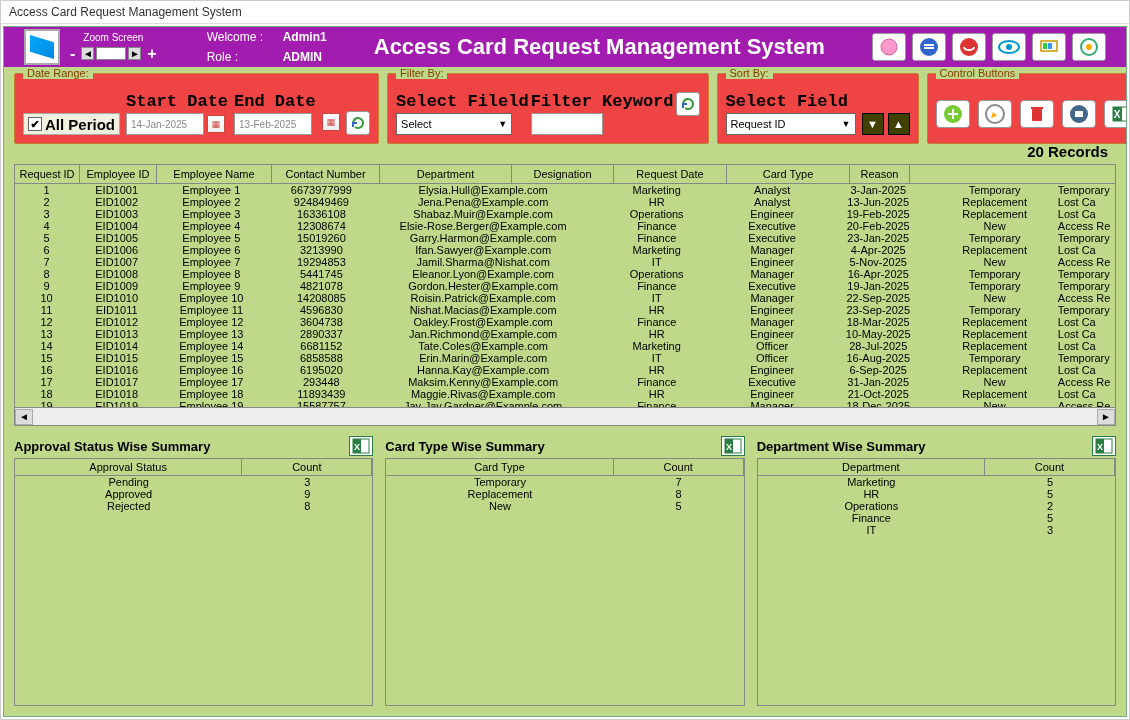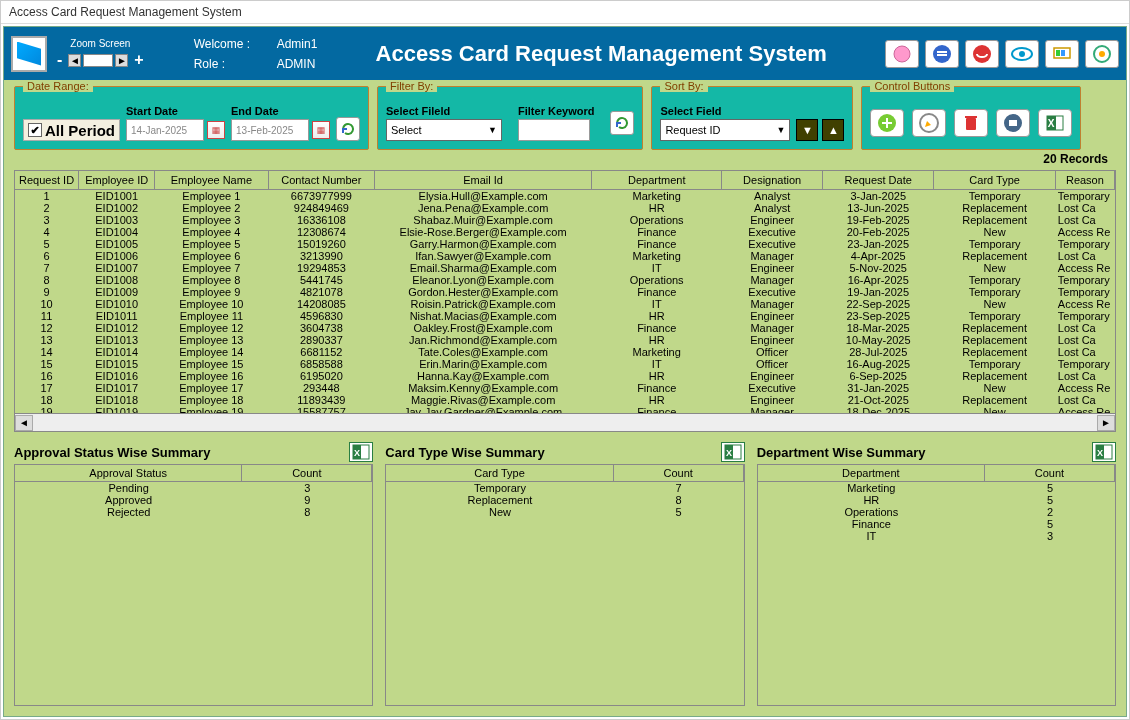--- a/index.html
+++ b/index.html
@@ -1,56 +1,56 @@
 <!DOCTYPE html>
 <html><head>
 <meta charset="utf-8">
 <style>
 * { box-sizing: border-box; font-family: Arial, sans-serif; }
 body { margin: 0; background: #f0f0f0; width: 1130px; height: 720px; overflow: hidden; font-size: 12px; }
 .window { background: #fff; border: 1px solid #ccc; width: 1130px; height: 720px; display: flex; flex-direction: column; }
 .titlebar { background: #fff; border-bottom: 1px solid #ddd; padding: 4px 8px; font-size: 12px; color: #333; }
 .app-body { flex: 1; background: #c0d88a; border: 1px solid #7a8; margin: 2px; display: flex; flex-direction: column; overflow: hidden; }
-.header-bar { background: #0369a1; color: #fff; display: flex; align-items: center; padding: 4px 7px; height: 53px; }
+.header-bar { background: #a21caf; color: #fff; display: flex; align-items: center; padding: 4px 20px; height: 40px; }
 .header-left { display: flex; align-items: center; gap: 6px; }
 .logo-box { width: 36px; height: 36px; background: #fff; border: 2px solid #aaa; display: flex; align-items: center; justify-content: center; }
 .logo-inner { width: 24px; height: 24px; background: linear-gradient(135deg,#0af,#08d); clip-path: polygon(0 0,100% 30%,100% 100%,0 70%); }
 .zoom-group { display: flex; flex-direction: column; align-items: center; gap: 2px; }
 .zoom-label { font-size: 10px; color: #fff; }
 .zoom-controls { display: flex; align-items: center; gap: 2px; }
 .zoom-btn { width: 13px; height: 13px; background: #ddd; border: 1px solid #888; font-size: 10px; display: flex; align-items: center; justify-content: center; cursor: pointer; color:#000; }
 .zoom-pm { color: #fff; font-size: 16px; font-weight: bold; padding: 0 4px; cursor: pointer; }
 .welcome-block { display: flex; flex-direction: column; gap: 6px; font-size: 12px; margin-left: 40px; }
 .welcome-row { display: flex; gap: 6px; }
 .welcome-row .lbl { color: #fff; width: 70px; text-align: left; }
-.welcome-row .val { color: #fff; font-weight: normal; margin-left: 7px; }
+.welcome-row .val { color: #fff; font-weight: bold; }
 .app-title { flex: 1; text-align: center; font-size: 22px; font-weight: bold; color: #fff; }
 .header-icons { display: flex; gap: 6px; }
 .hicon { width: 34px; height: 28px; background: #fff; border: 1px solid #999; border-radius: 3px; display: flex; align-items: center; justify-content: center; cursor: pointer; }
 .controls-row { display: flex; gap: 8px; padding: 6px 10px 2px 10px; align-items: stretch; position: relative; }
-.fieldset { border: 1px solid #c08030; border-radius: 2px; padding: 18px 8px 8px 8px; position: relative; background: #14b8a6; }
+.fieldset { border: 1px solid #c08030; border-radius: 2px; padding: 18px 8px 8px 8px; position: relative; background: #ef4444; }
 .fieldset-legend { position: absolute; top: -1px; left: 8px; background: #c0d88a; padding: 0 4px; font-size: 11px; color: #804000; transform: translateY(-50%); }
 .date-range-box { flex: 0 0 auto; display: flex; align-items: flex-end; gap: 6px; }
 .field-col { display: flex; flex-direction: column; gap: 2px; }
-.field-lbl { font-size: 11px; font-weight: bold; color: #000; }
+.field-lbl { font-size: 17px; font-weight: bold; color: #000; font-family: Liberation Mono, monospace; }
 .input-text { height: 22px; border: 1px solid #999; background: #fff; padding: 0 4px; font-size: 10px; color: #888; }
 .date-input { width: 78px; }
 .cal-icon { width: 18px; height: 18px; background: linear-gradient(#fff,#eee); border: 1px solid #c44; display: flex; align-items: center; justify-content: center; cursor: pointer; font-size: 9px; color:#c44;}
 .checkbox { width: 14px; height: 14px; border: 1px solid #666; background: #fff; display: inline-flex; align-items: center; justify-content: center; cursor: pointer; font-size: 11px; font-weight:bold; }
 .allperiod-wrap { display: flex; align-items: center; gap: 3px; height: 22px; padding: 0 4px; border: 1px solid #aaa; background: #f4f0e0; }
 .select-box { height: 22px; border: 1px solid #666; background: #fff; padding: 0 4px; font-size: 11px; display: flex; align-items: center; justify-content: space-between; cursor: pointer; }
 .select-arrow { font-size: 9px; margin-left: 4px; }
-.filter-box { flex: 0 0 auto; display: flex; align-items: center; gap: 16px; }
+.filter-box { flex: 0 0 auto; display: flex; align-items: flex-start; gap: 2px; }
 .filter-input { width: 72px; }
 .sort-box { flex: 0 0 auto; display: flex; align-items: flex-end; gap: 6px; }
 .ctrl-box { flex: 0 0 auto; display: flex; align-items: center; gap: 8px; }
 .ctrl-btn { width: 34px; height: 28px; background: #fff; border: 1px solid #999; border-radius: 4px; display: flex; align-items: center; justify-content: center; cursor: pointer; }
 .refresh-btn { width: 24px; height: 24px; background: #fff; border: 1px solid #999; border-radius: 3px; display: flex; align-items: center; justify-content: center; cursor: pointer; }
 .sort-arrow-btn { width: 22px; height: 22px; background: #404000; border: 1px solid #000; display: flex; align-items: center; justify-content: center; cursor: pointer; color: #fff; font-size:11px;}
-.records-count { position: absolute; right: 18px; bottom: -14px; font-size: 12px; font-weight: bold; color: #000; }
+.records-count { position: absolute; right: 18px; bottom: -14px; font-size: 15px; font-weight: bold; color: #000; }
 .grid-wrap { margin: 18px 10px 4px 10px; border: 1px solid #888; background: #fff; height: 262px; display: flex; flex-direction: column; }
 .grid-header { display: flex; background: #c0d88a; border-bottom: 1px solid #888; font-size: 11px; font-weight: normal; }
 .grid-body { overflow: hidden; flex: 1; background: #c0d88a; }
 .grid-row { display: flex; font-size: 11px; height: 12px; line-height: 12px; color: #000; }
 .gc { border-right: 1px solid transparent; text-align: center; overflow: hidden; white-space: nowrap; padding: 0 2px; }
 .grid-header .gc { border-right: 1px solid #888; padding: 2px; text-align: center; height: 18px; line-height: 14px; }
 .c0 { width: 65px; } .c1 { width: 77px; } .c2 { width: 115px; } .c3 { width: 108px; }
 .c4 { width: 220px; } .c5 { width: 132px; } .c6 { width: 102px; } .c7 { width: 113px; }
 .c8 { width: 123px; } .c9 { width: 60px; text-align:left; }
 .scroll-h { height: 18px; background: #eee; border-top: 1px solid #888; display: flex; align-items: center; }
@@ -154,21 +154,21 @@
         </div>
         <div class="field-col">
           <span class="field-lbl">Start Date</span>
           <div style="display:flex;gap:3px;align-items:center">
             <input class="input-text date-input" value="14-Jan-2025" style="">
             <span class="cal-icon">▦</span>
           </div>
         </div>
         <div class="field-col">
           <span class="field-lbl">End Date</span>
-          <div style="display:flex;gap:3px;align-items:center">
+          <div style="display:flex;gap:10px;">
             <input class="input-text date-input" value="13-Feb-2025" style="">
             <span class="cal-icon">▦</span>
           </div>
         </div>
         <div class="refresh-btn">
             <svg width="16" height="16">
               <path d="M3 8 a5 5 0 1 1 2 4" fill="none" stroke="#393" stroke-width="2"></path>
               <path d="M3 12 l0 -4 l4 0" fill="none" stroke="#36c" stroke-width="2"></path>
             </svg>
           </div>
@@ -248,21 +248,20 @@
 
       <span class="records-count">20 Records</span>
     </div>
 
     <div class="grid-wrap">
       <div class="grid-header" id="grid-header">
           <div class="gc c0">Request ID</div>
           <div class="gc c1">Employee ID</div>
           <div class="gc c2">Employee Name</div>
           <div class="gc c3">Contact Number</div>
-          <div class="gc c4">Email Id</div>
           <div class="gc c5">Department</div>
           <div class="gc c6">Designation</div>
           <div class="gc c7">Request Date</div>
           <div class="gc c8">Card Type</div>
           <div class="gc c9">Reason</div>
         </div>
       <div class="grid-body" id="grid-body">
           <div class="grid-row">
             <div class="gc c0">1</div>
             <div class="gc c1">EID1001</div>
@@ -333,21 +332,21 @@
             <div class="gc c6">Manager</div>
             <div class="gc c7">4-Apr-2025</div>
             <div class="gc c8">Replacement</div>
             <div class="gc c9">Lost Ca</div>
           </div>
           <div class="grid-row">
             <div class="gc c0">7</div>
             <div class="gc c1">EID1007</div>
             <div class="gc c2">Employee 7</div>
             <div class="gc c3">19294853</div>
-            <div class="gc c4">Email.Sharma@Example.com</div>
+            <div class="gc c4">Jamil.Sharma@Nishat.com</div>
             <div class="gc c5">IT</div>
             <div class="gc c6">Engineer</div>
             <div class="gc c7">5-Nov-2025</div>
             <div class="gc c8">New</div>
             <div class="gc c9">Access Re</div>
           </div>
           <div class="grid-row">
             <div class="gc c0">8</div>
             <div class="gc c1">EID1008</div>
             <div class="gc c2">Employee 8</div>

